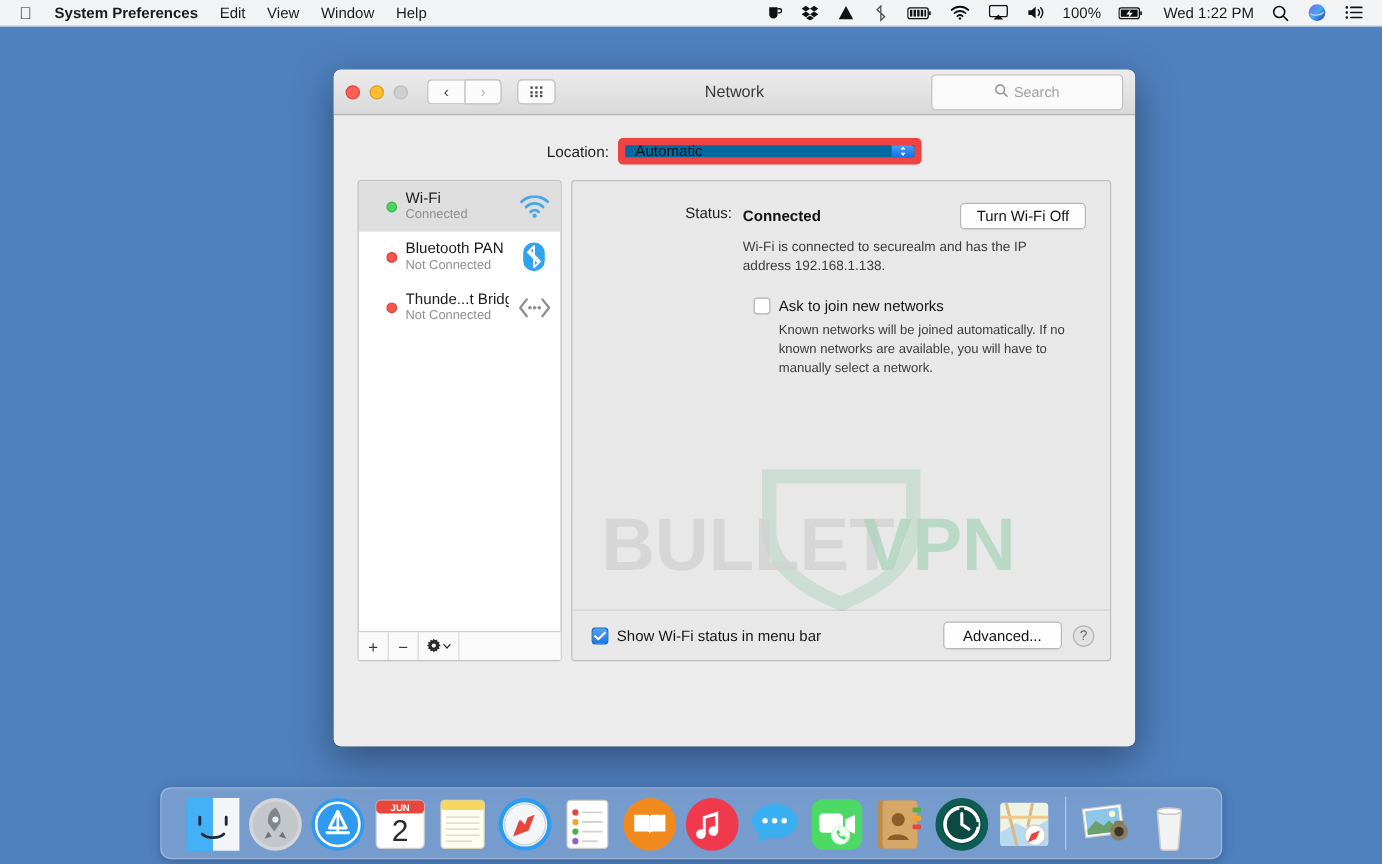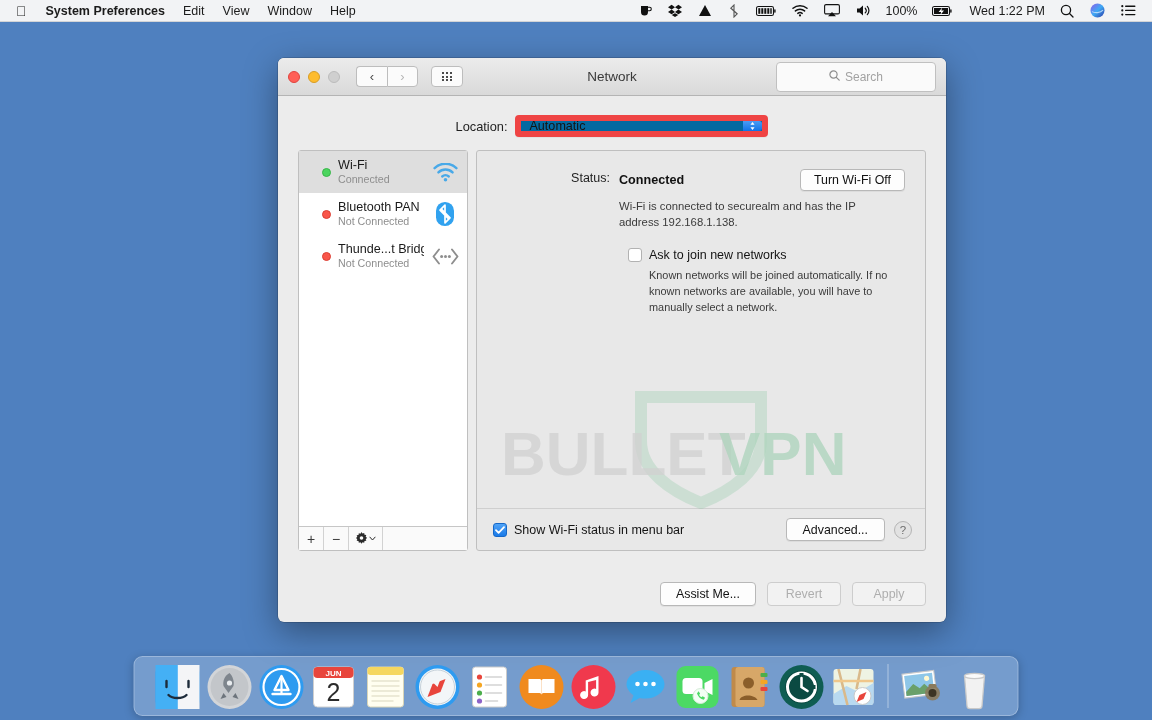--- a/index.html
+++ b/index.html
@@ -483,25 +483,20 @@
           </span>
           <span id="showstatus-label">Show Wi-Fi status in menu bar</span>
         </span>
         <span id="advanced-btn">Advanced...</span>
         <span id="help-btn">?</span>
       </div>
 
     </div>
   </div>
 
-  <div id="window-footer">
-    <span class="wbtn">Assist Me...</span>
-    <span class="wbtn disabled">Revert</span>
-    <span class="wbtn disabled">Apply</span>
-  </div>
 </div>
 
 <div id="dock">
 
   <span class="dock-icon">
     <svg width="46" height="46" viewBox="0 0 46 46">
         <rect x="1" y="1" width="44" height="44" rx="8" fill="#2e9bf0"></rect>
         <path d="M23 1h22v44H23z" fill="#f4f5f7"></path>
         <path d="M1 1h22v44H1z" fill="#44b0f5"></path>
         <path d="M12 17v6M34 17v6" stroke="#1d2b3a" stroke-width="2.4" stroke-linecap="round"></path>

